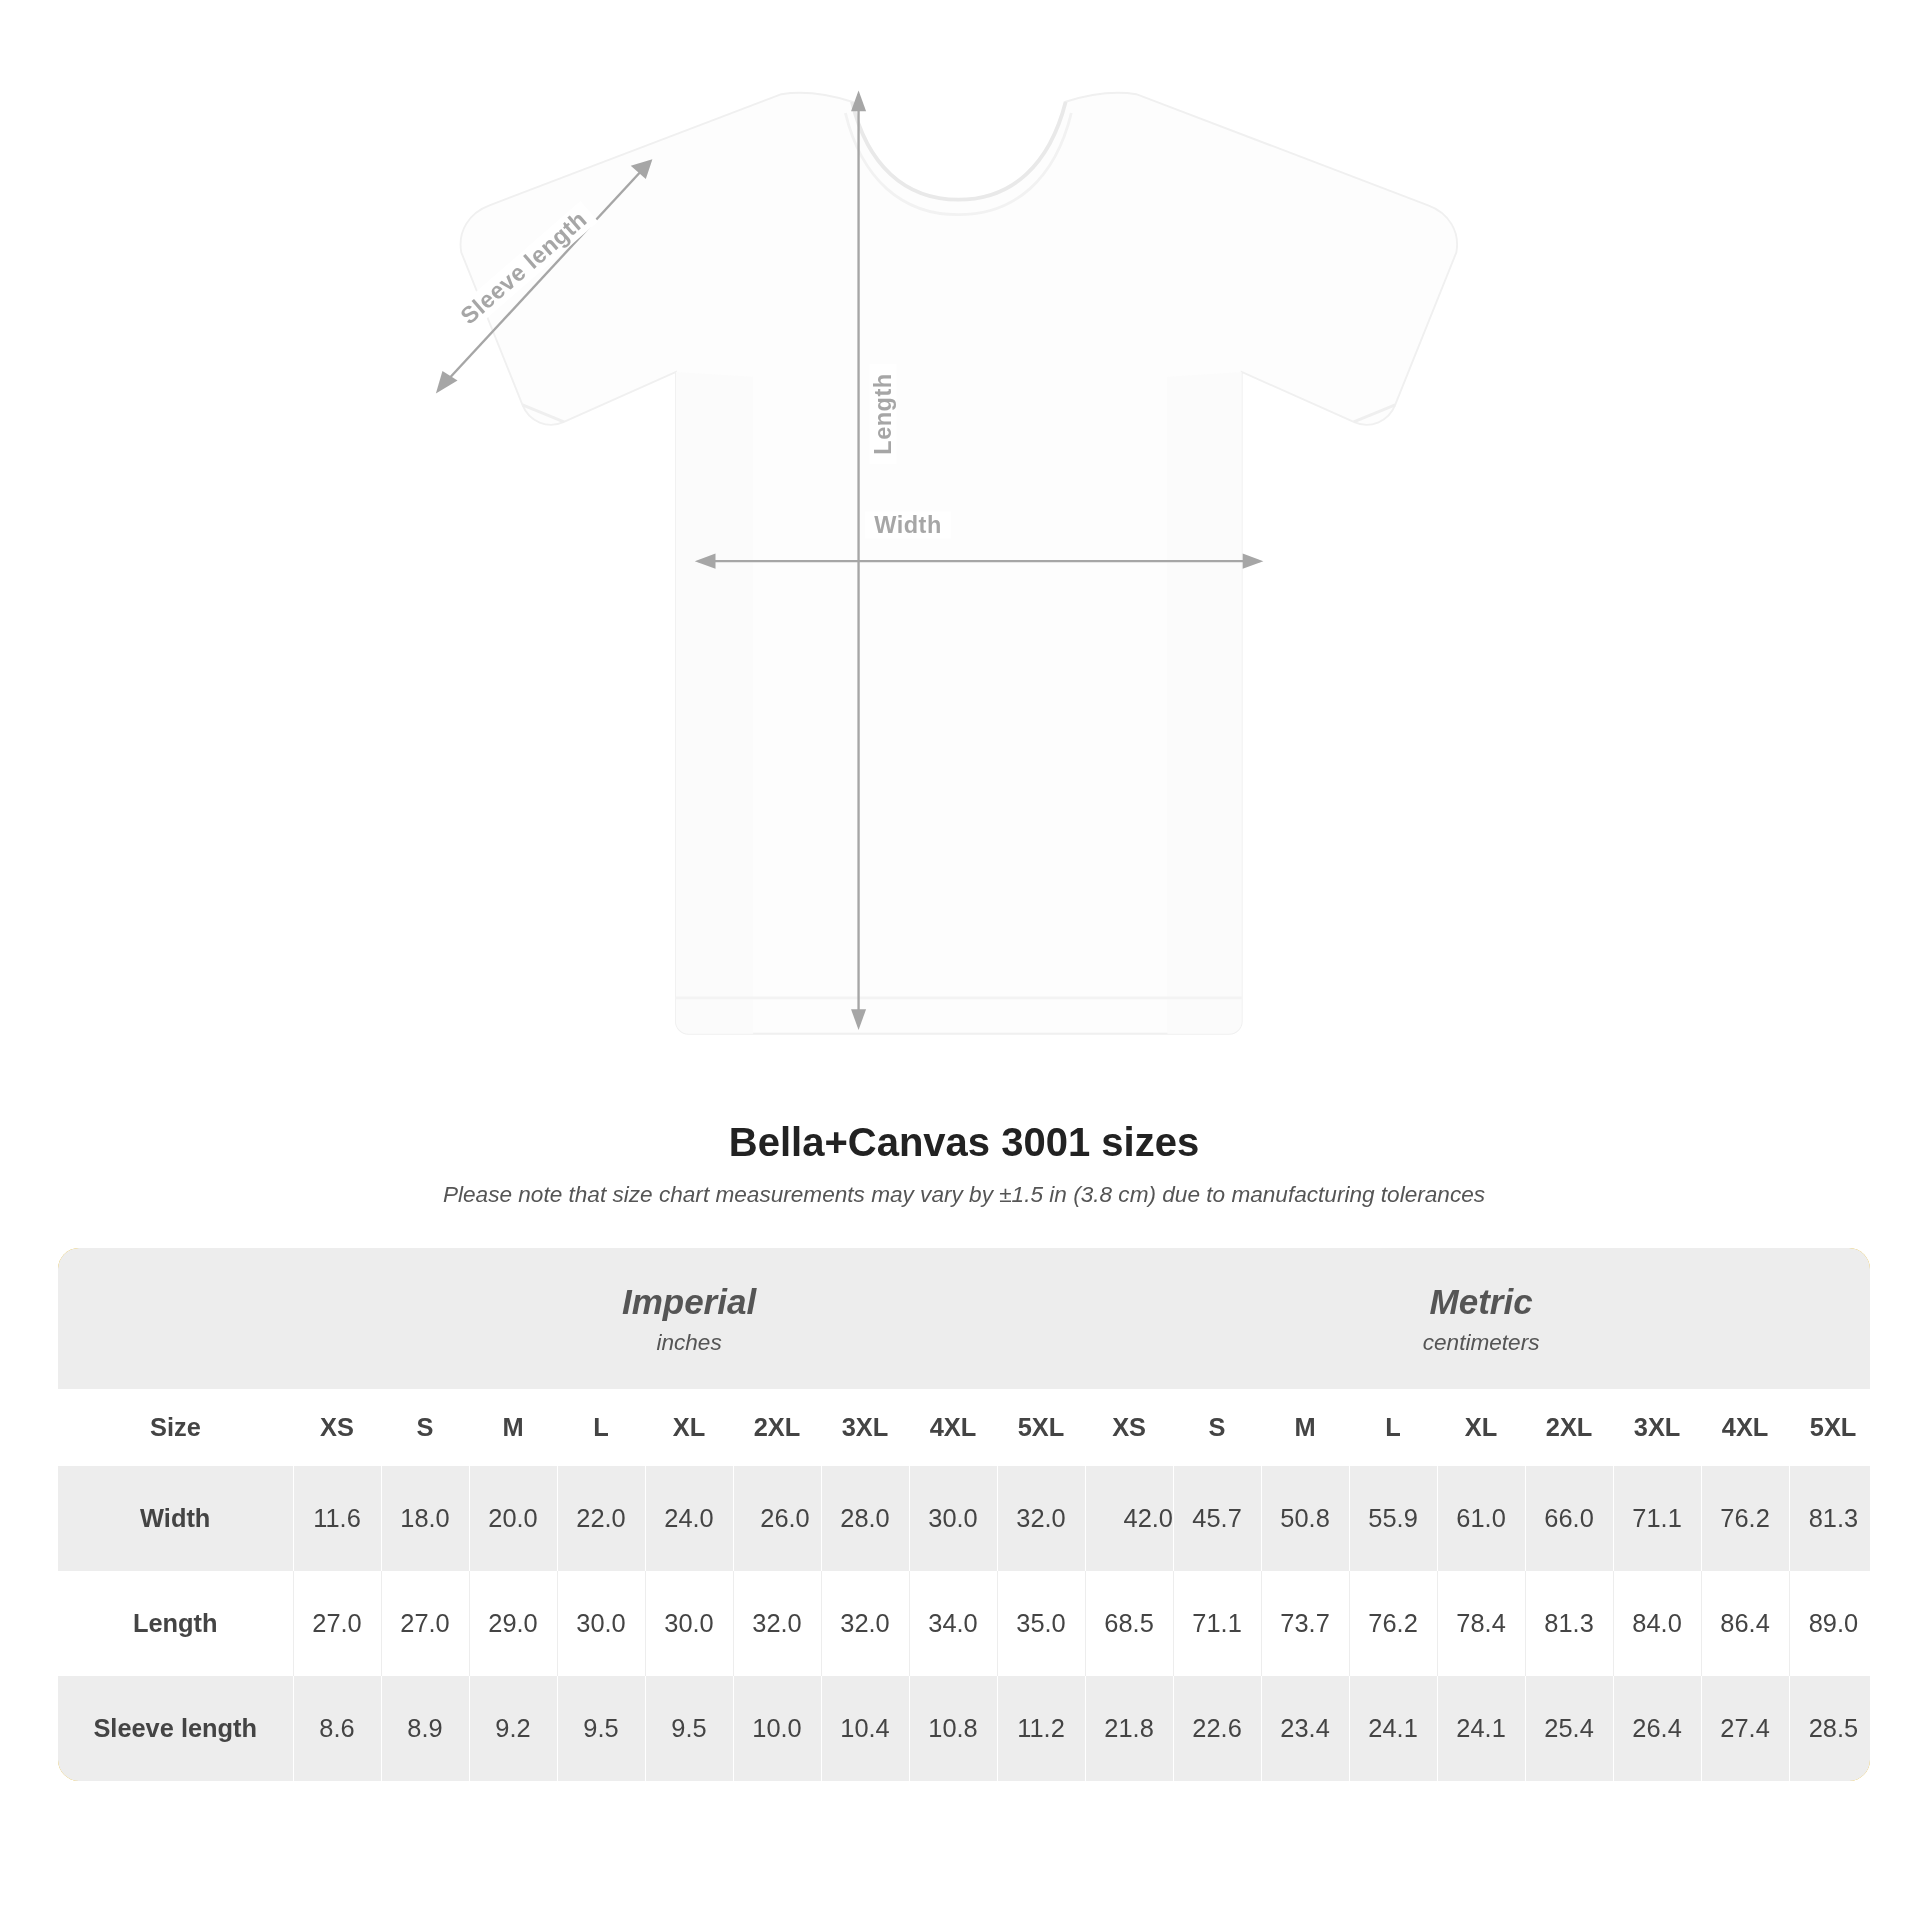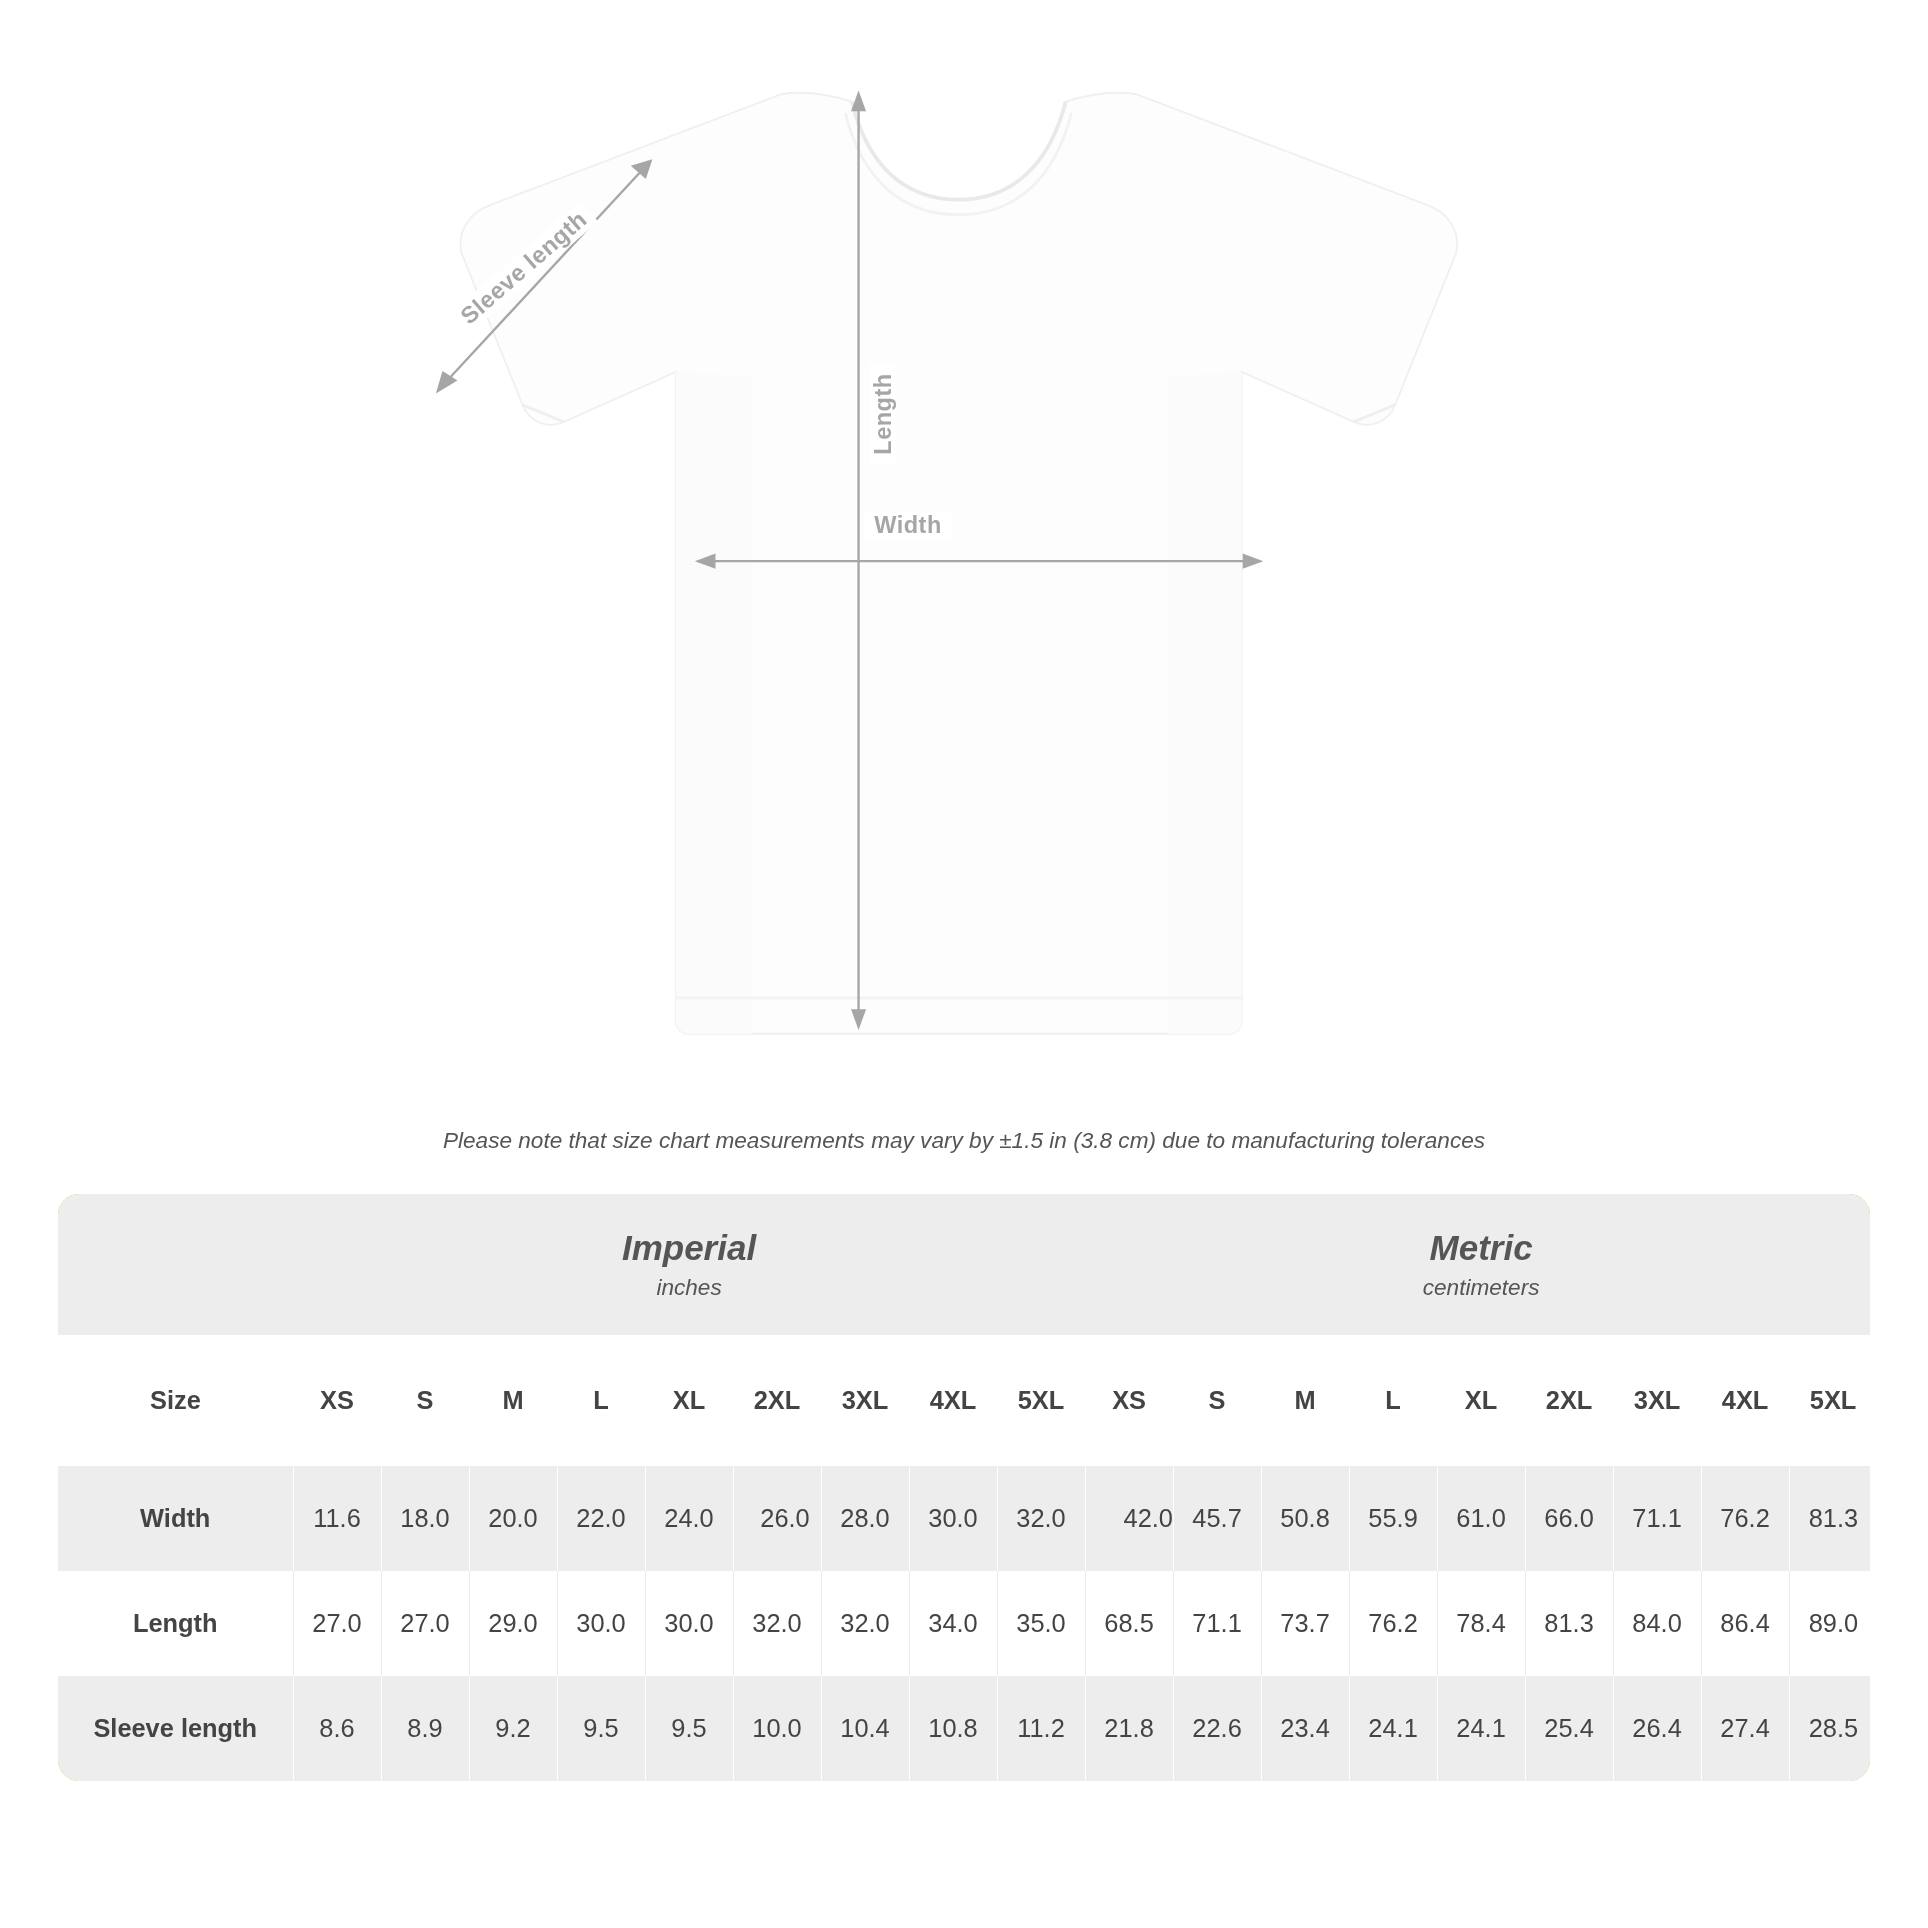--- a/index.html
+++ b/index.html
@@ -110,21 +110,21 @@
   }
   .unit-sub {
     font-size: 22.6px;
     font-style: italic;
     color: #555555;
     display: block;
     margin-top: 7.5px;
   }
   .size-row td {
     background: #ffffff;
-    height: 131px;
+    height: 77px;
     vertical-align: middle;
     font-weight: bold;
     color: #444444;
     font-size: 26px;
     margin-top: 33px;
   }
   .size-row td.label-cell {
     background: #ffffff;
   }
   .data-row td {
@@ -200,20 +200,21 @@
         <polygon points="463,418 470,394 486,404" fill="#a6a6a6" stroke="none"></polygon>
         <polygon points="693,169 670,176, 686,190" fill="#a6a6a6" stroke="none"></polygon>
       </g>
     </svg>
 
     <div class="dim-label width-label">Width</div>
     <div class="dim-label length-label">Length</div>
     <div class="dim-label sleeve-label">Sleeve length</div>
   </div>
 
+  <div class="chart-title">Bella+Canvas 3001 sizes</div>
   <div class="chart-subtitle">Please note that size chart measurements may vary by ±1.5 in (3.8 cm) due to manufacturing tolerances</div>
 
   <div class="table-wrap">
     <table class="size-table">
       <colgroup id="table-cols">
           <col style="width: 235px;">
           <col style="width: 88px;">
           <col style="width: 88px;">
           <col style="width: 88px;">
           <col style="width: 88px;">

